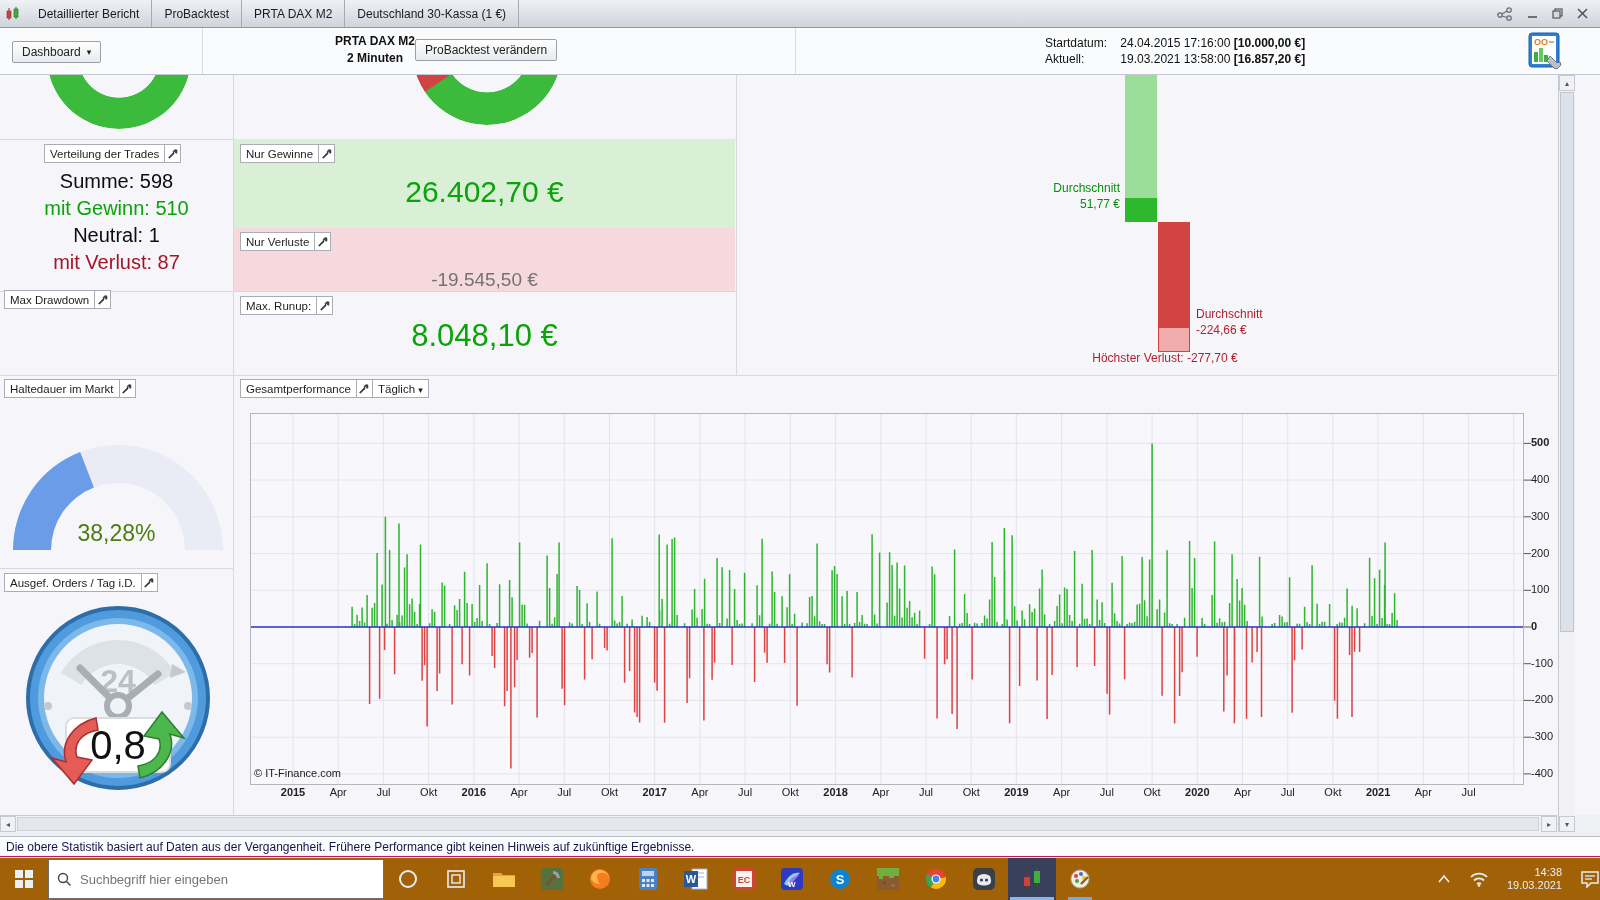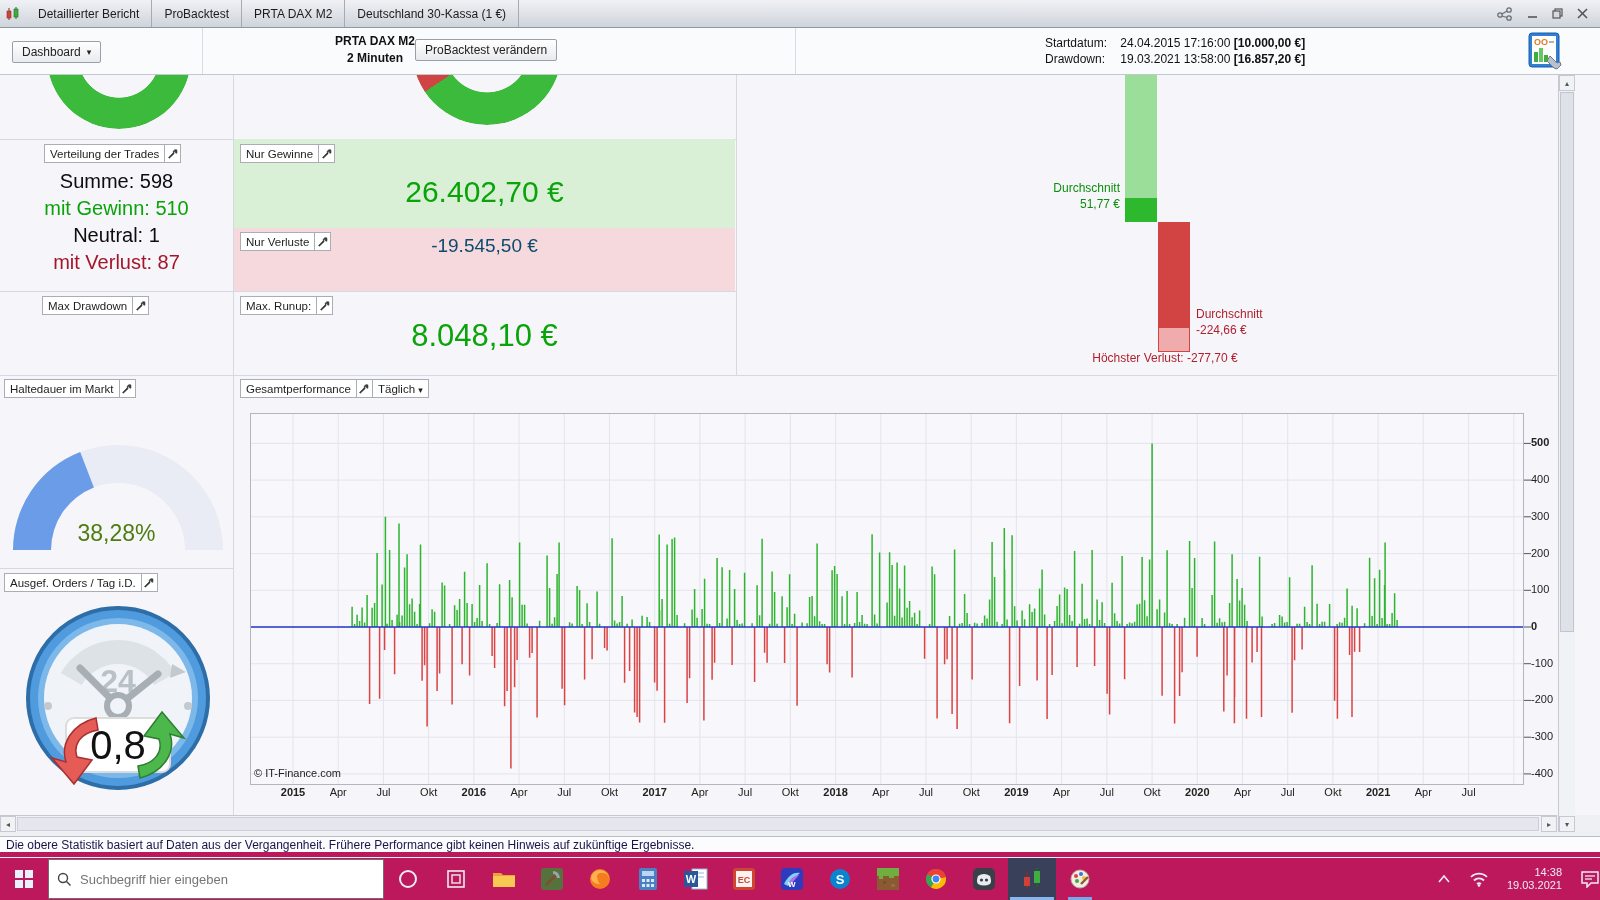--- a/index.html
+++ b/index.html
@@ -48,22 +48,22 @@
   .stat-row { position:absolute; left:0; width:233px; text-align:center; font-size:20px; }
   .tone-neutral { color:#0d0d0d; }
   .tone-win { color:#0aa30a; }
   .tone-loss { color:#a41529; }
   #drawdown-value { position:absolute; left:0; top:237px; width:233px; text-align:center;
     font-size:34px; color:#a41529; }
   #band-gewinne { position:absolute; left:234px; top:64px; width:501px; height:89px; background:#d9f0d7; }
   #band-verluste { position:absolute; left:234px; top:153px; width:501px; height:63px; background:#f6d9dd; }
   #gewinne-value { position:absolute; left:234px; top:100px; width:501px; text-align:center;
     font-size:30px; color:#0aa30a; }
-  #verluste-value { position:absolute; left:234px; top:160px; width:501px; text-align:center;
-    font-size:19px; color:#0c4a6e; }
+  #verluste-value { position:absolute; left:234px; top:194px; width:501px; text-align:center;
+    font-size:19px; color:#737373; }
   #runup-value { position:absolute; left:234px; top:243px; width:501px; text-align:center;
     font-size:31px; color:#0aa30a; }
   #gauge-svg { position:absolute; left:10px; top:365px; }
   #gauge-value { position:absolute; left:0; top:445px; width:233px; text-align:center;
     font-size:23px; color:#4d7c0f; }
   #clock-svg { position:absolute; left:22px; top:527px; }
 
   
   .avg-rect { position:absolute; }
   #avg-win-light { left:1125px; top:0; width:32px; height:123px; background:#9ade9a; }
@@ -96,25 +96,25 @@
     background:#dfe1e8; border:1px solid #c2c5ce; }
   #hscroll { position:absolute; left:0; top:815px; width:1557px; height:17px;
     background:#f1f2f6; border-top:1px solid #c6c9d1; }
   #hs-left { left:0; top:0; width:16px; height:16px; }
   #hs-right { right:0; top:0; width:16px; height:16px; }
   #hs-thumb { position:absolute; left:17px; top:1px; width:1522px; height:14px;
     background:#e6e7ee; border:1px solid #ccd0d8; }
 
   
   #statusbar { position:absolute; left:0; top:836px; width:1600px; height:21px;
-    background:#fcfcfe; border-top:1px solid #b9bec6; border-bottom:5px solid #be185d;
+    background:#fcfcfe; border-top:1px solid #b9bec6; border-bottom:1px solid #be185d;
     display:flex; align-items:center; font-size:12px; color:#15154a; padding-left:6px; }
 
   
-  #taskbar { position:absolute; left:0; top:858px; width:1600px; height:42px; background:#be185d;
+  #taskbar { position:absolute; left:0; top:858px; width:1600px; height:42px; background:#a16207;
     display:flex; align-items:stretch; }
   #start-btn { width:48px; display:flex; align-items:center; justify-content:center; }
   #search-box { width:336px; margin:1px 0; background:#ffffff; border:1px solid #6e6e6e;
     display:flex; align-items:center; padding:0 8px; gap:8px; }
   #search-box input { border:0; outline:0; font-size:13px; color:#333; width:260px; background:transparent;
     font-family:"Liberation Sans",sans-serif; }
   .tb-icon-slot { width:48px; display:flex; align-items:center; justify-content:center; position:relative; }
   .tb-icon-slot.active { background:#39415a; }
   .underline { position:absolute; bottom:0; left:12px; width:24px; height:3px; background:#76a9ea; }
   .tb-icon-slot.active .underline { left:2px; width:44px; background:#8ab6f0; }
@@ -179,21 +179,21 @@
     <div>2 Minuten</div>
   </div>
   <button class="btn" id="edit-backtest-btn">ProBacktest verändern</button>
   <div id="account-block">
     <div>
       <span class="lbl">Startdatum:</span>
       <span>24.04.2015 17:16:00</span>
       <b>[10.000,00 €]</b>
     </div>
     <div>
-      <span class="lbl">Drawdown:</span>
+      <span class="lbl">Aktuell:</span>
       <span>19.03.2021 13:58:00</span>
       <b>[16.857,20 €]</b>
     </div>
   </div>
   <span id="report-settings-icon">
     <svg width="34" height="38" viewBox="0 0 34 38">
       <rect x="1" y="1" width="30" height="34" rx="3" fill="#2f7fd6" stroke="#1c5ea8"></rect>
       <rect x="4" y="4" width="24" height="28" fill="#fff"></rect>
       <text x="6" y="13" font-size="9" font-weight="bold" fill="#e07820" font-family="'Liberation Sans',sans-serif">OO</text>
       <line x1="21" y1="10" x2="26" y2="10" stroke="#999" stroke-width="1.5"></line>
@@ -237,21 +237,21 @@
       </span>
   </div>
   <div class="tag" style="left:240px;top:157px;">
     <span class="t">Nur Verluste</span>
     <span class="wrench">
         <svg width="10" height="10" viewBox="0 0 12 12">
           <path d="M10.8 1.6a3 3 0 0 0-3.5 4L1.6 11l-.9-.9 5.6-5.6a3 3 0 0 1 4-3.5L8.4 2.9l.5 1.7 1.7.5z" fill="#333" stroke="#333" stroke-width="0.8"></path>
         </svg>
       </span>
   </div>
-  <div class="tag" style="left:4px;top:221px;margin-left:38px;">
+  <div class="tag" style="left:4px;top:215px;">
     <span class="t">Max Drawdown</span>
     <span class="wrench">
         <svg width="10" height="10" viewBox="0 0 12 12">
           <path d="M10.8 1.6a3 3 0 0 0-3.5 4L1.6 11l-.9-.9 5.6-5.6a3 3 0 0 1 4-3.5L8.4 2.9l.5 1.7 1.7.5z" fill="#333" stroke="#333" stroke-width="0.8"></path>
         </svg>
       </span>
   </div>
   <div class="tag" style="left:240px;top:221px;">
     <span class="t">Max. Runup:</span>
     <span class="wrench">

